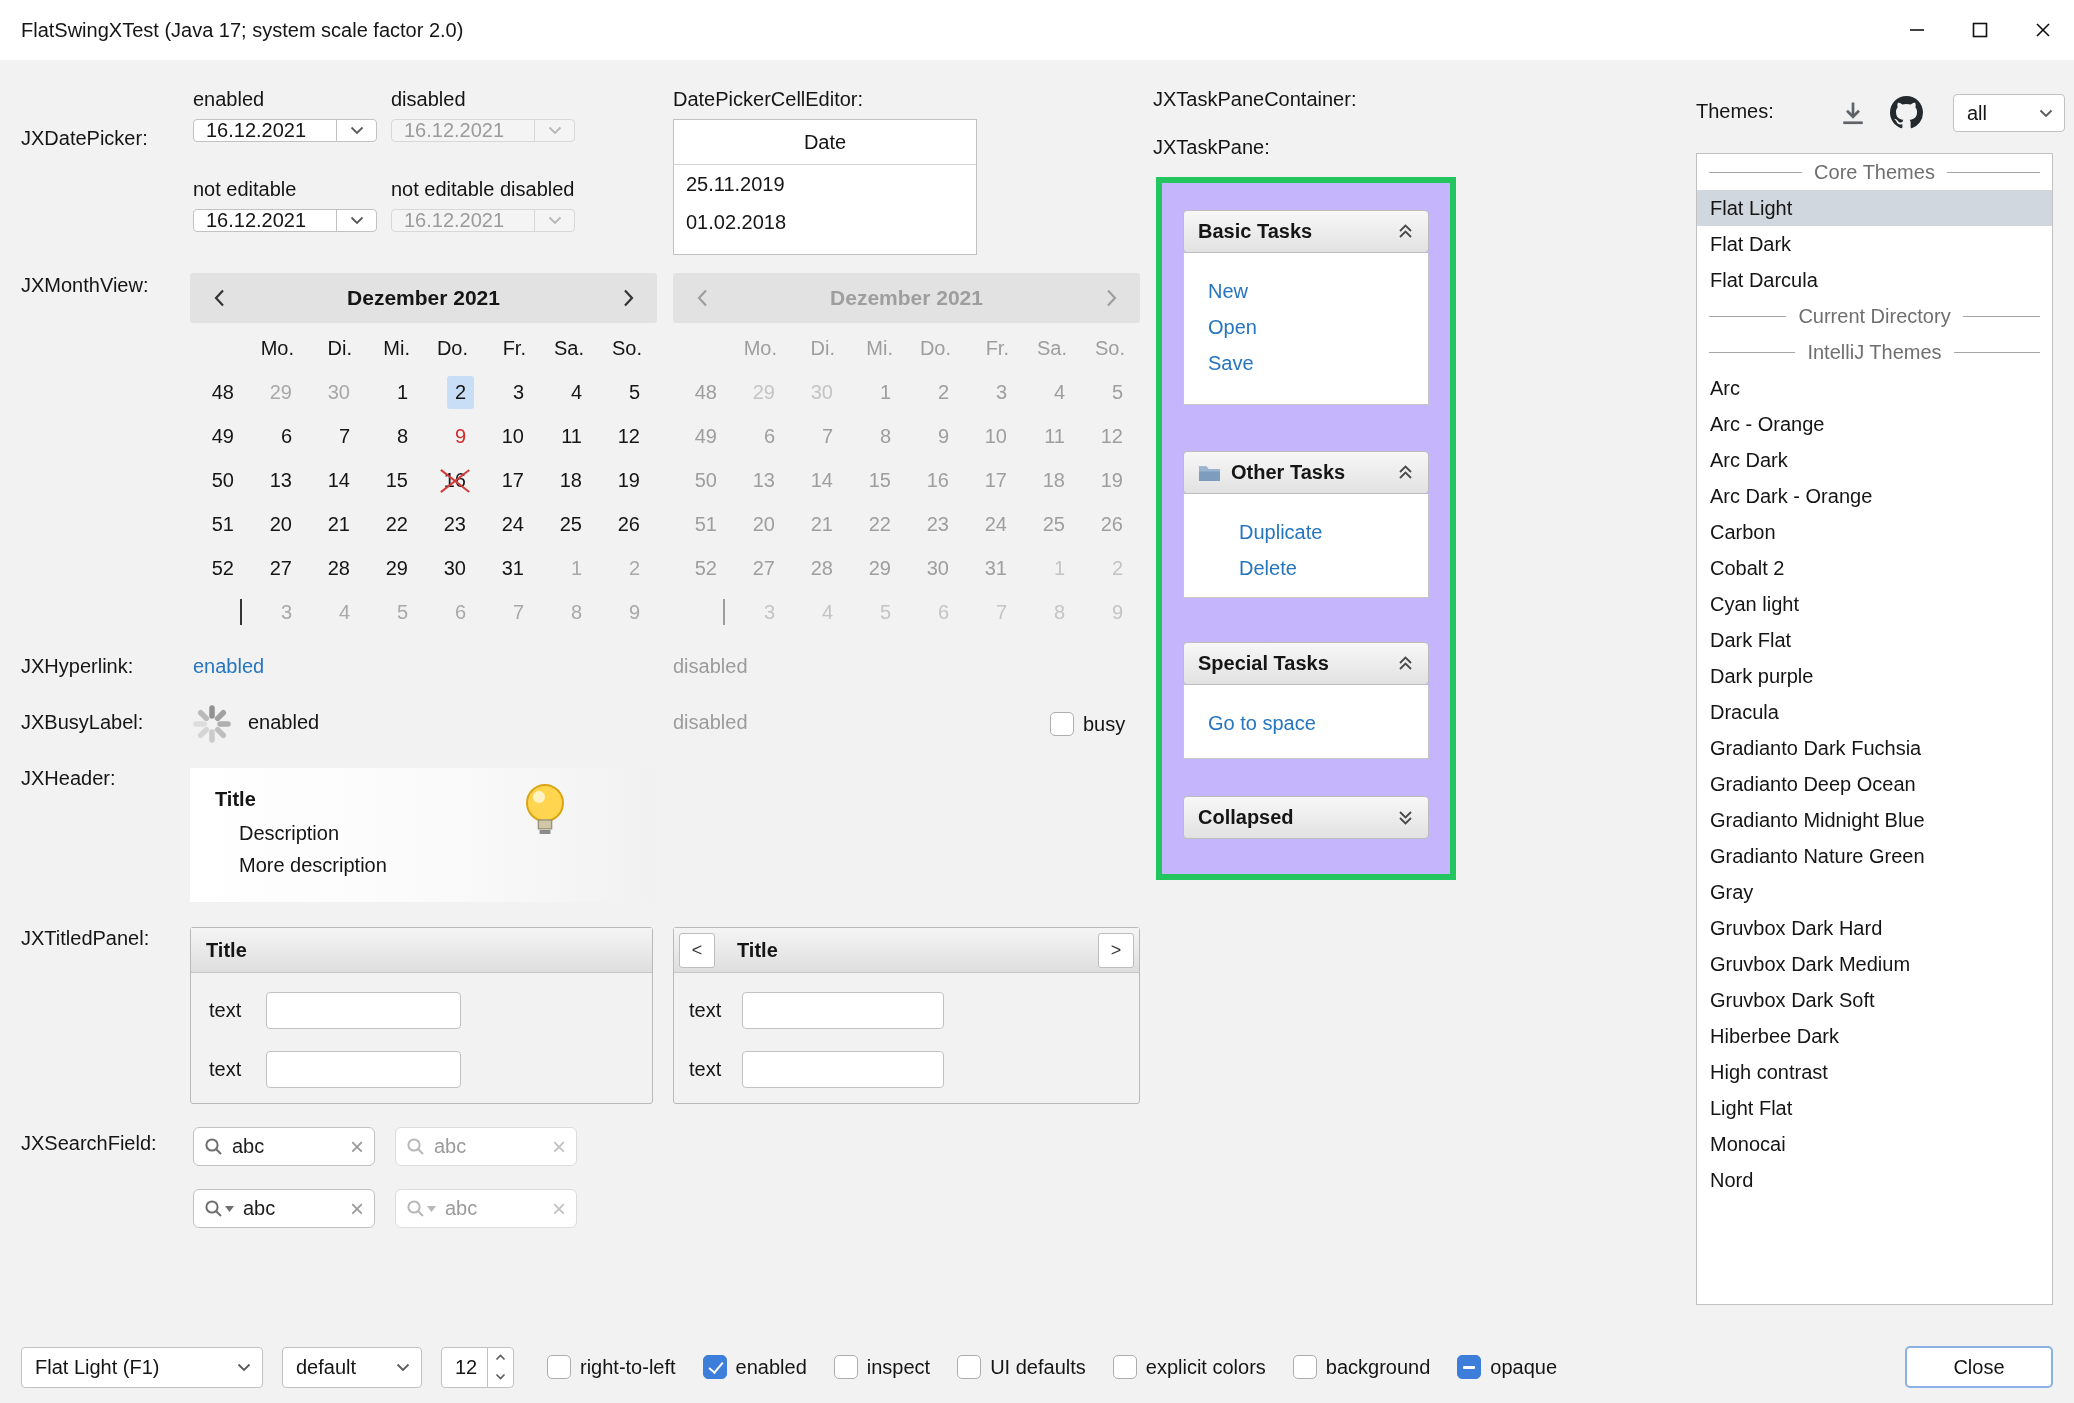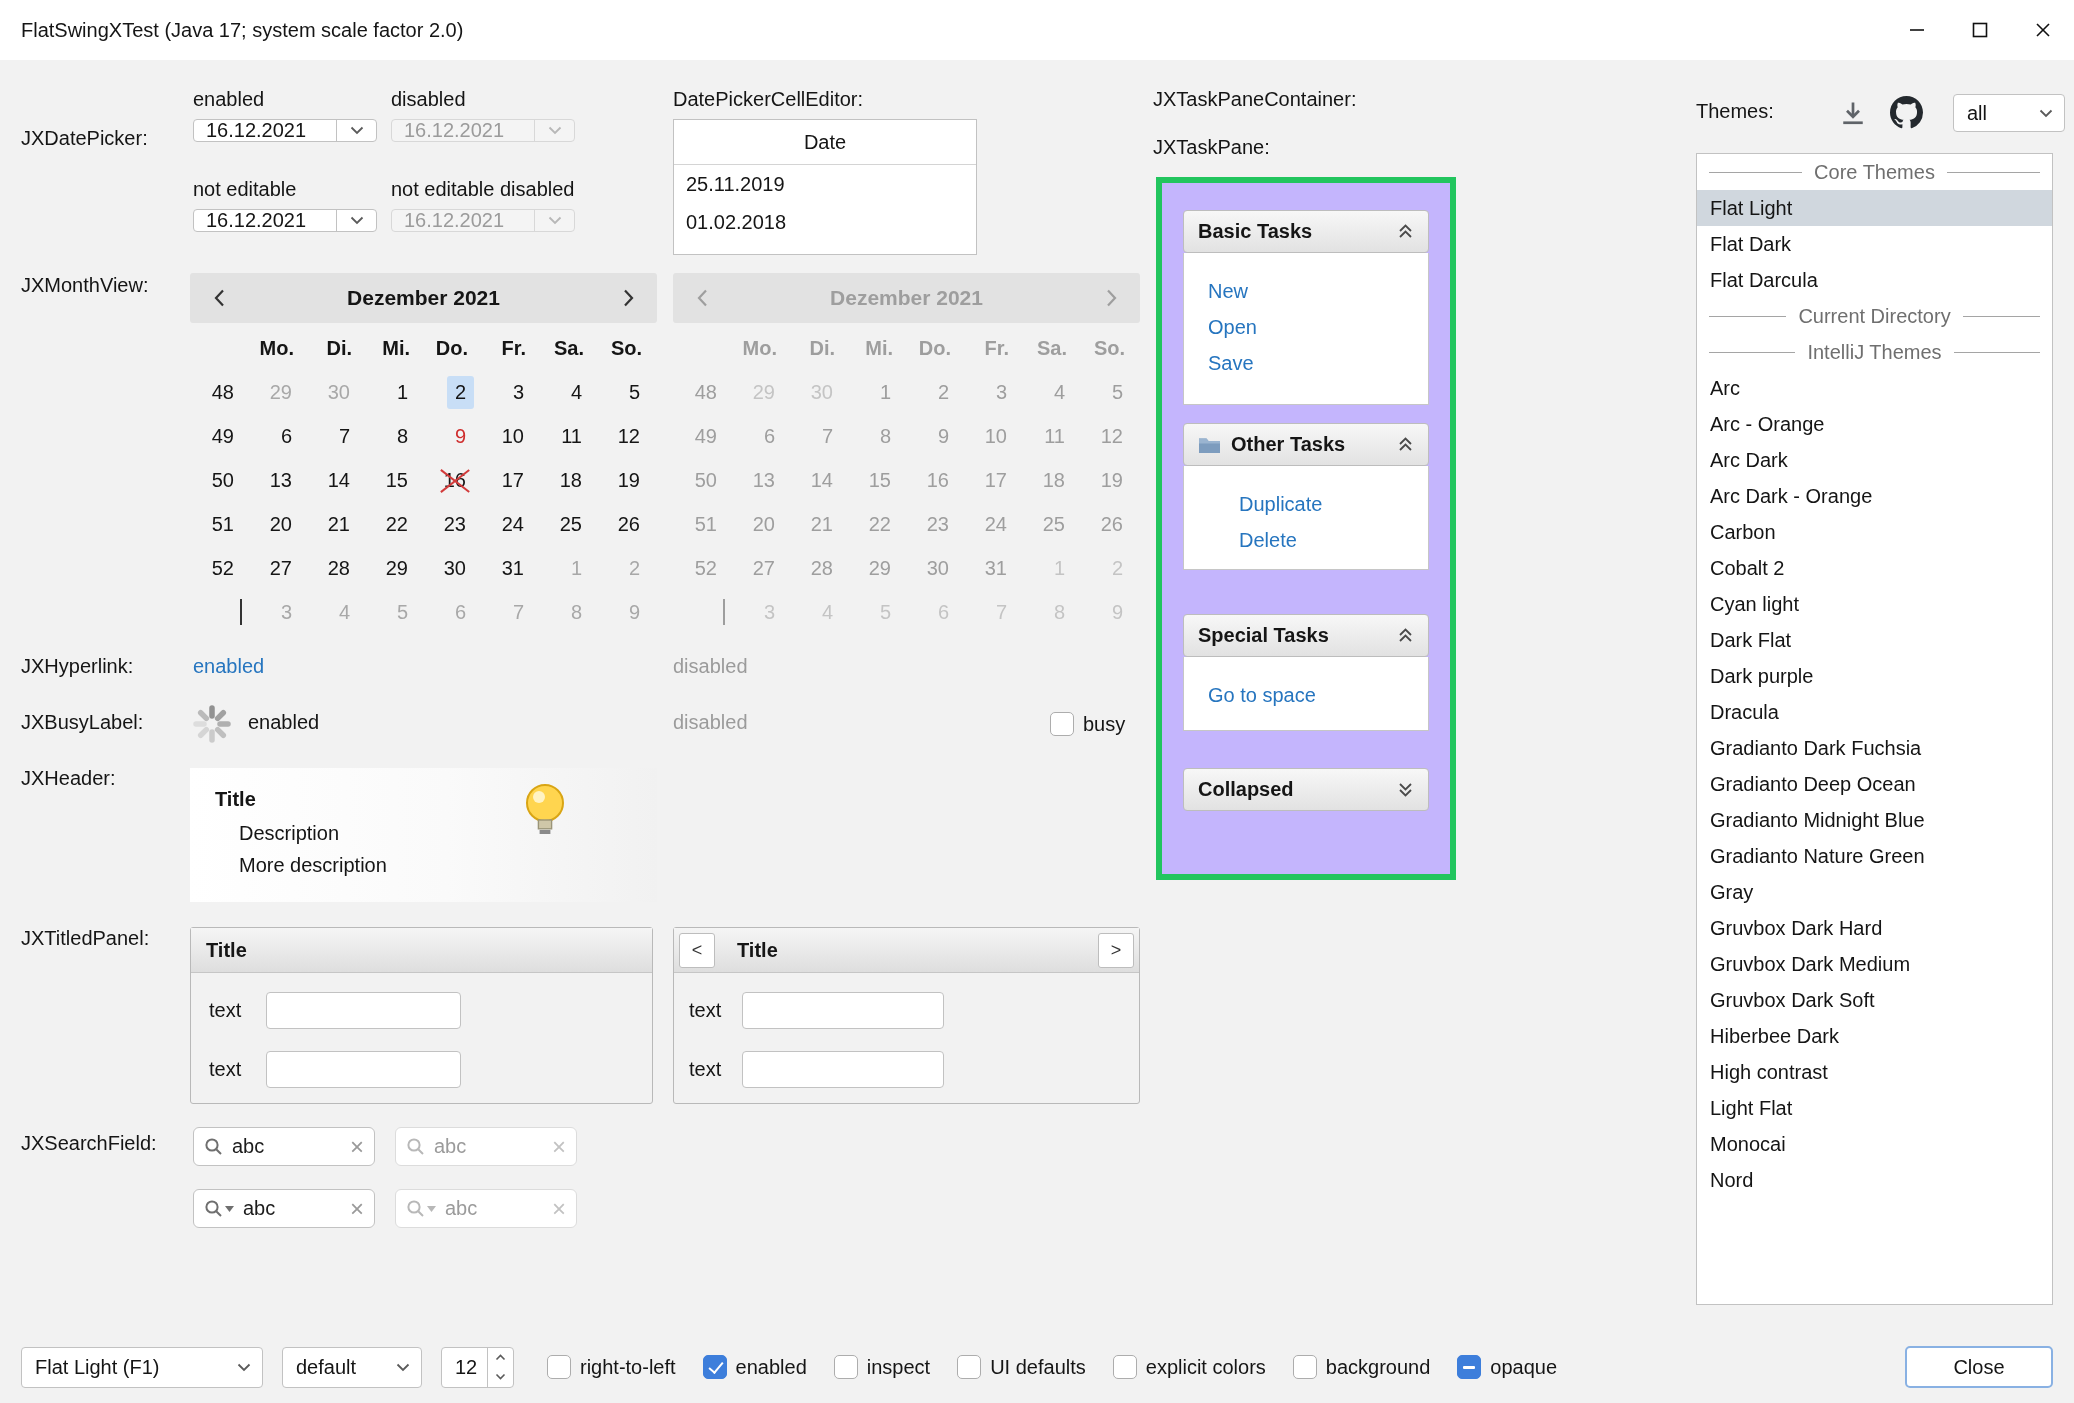--- a/index.html
+++ b/index.html
@@ -24,21 +24,21 @@
 .ce-table{position:absolute;background:#fff;border:1px solid #c2c2c2}
 .ce-header{height:45px;display:flex;align-items:center;justify-content:center;border-bottom:1px solid #d4d4d4}
 .ce-row{height:38px;display:flex;align-items:center;padding-left:12px}
 
 
 .monthview{position:absolute;width:467px}
 .mv-header{height:50px;background:#e2e2e2;border-radius:3px;display:flex;align-items:center}
 .mv-nav{width:58px;height:100%;display:flex;align-items:center;justify-content:center;color:#333}
 .mv-title{flex:1;text-align:center;font-weight:bold;font-size:21px}
 .mv-grid{display:grid;grid-template-columns:repeat(8,58px);grid-auto-rows:44px;padding-top:3px}
-.mv-dow{font-weight:bold;display:flex;align-items:center;justify-content:flex-end;padding-right:12px}
+.mv-dow{font-weight:normal;display:flex;align-items:center;justify-content:flex-end;padding-right:12px}
 .mv-cell{display:flex;align-items:center;justify-content:flex-end;padding-right:6px}
 .mv-num{padding:5px 8px;border-radius:3px;position:relative;min-width:22px;text-align:right}
 .mv-cell.dim .mv-num{color:#a8a8a8}
 .mv-cell.sel .mv-num{background:#c8def6}
 .mv-cell.flag .mv-num{color:#cf2d2d}
 .mv-cell.crossed .mv-num::before,.mv-cell.crossed .mv-num::after{content:"";position:absolute;left:1px;right:1px;top:50%;height:2px;background:#d23b3b}
 .mv-cell.crossed .mv-num::before{transform:rotate(38deg)}
 .mv-cell.crossed .mv-num::after{transform:rotate(-38deg)}
 .mv-cell.bar .mv-num{padding:0;min-width:0;width:2px;height:26px;background:#333;border-radius:0}
 .monthview.disabled,.monthview.disabled .mv-nav,.monthview.disabled .mv-title{color:#9e9e9e}
@@ -551,21 +551,21 @@
   <div class="taskpane-container" style="left:1156px;top:177px;width:300px;height:703px">
     <div class="pane-header">
       <span>Basic Tasks</span>
       <span class="chev">
           <svg width="17" height="17" viewBox="0 0 17 17" fill="none" stroke="#4a4a4a" stroke-width="1.8">
             <polyline points="3,8 8.5,2.5 14,8"></polyline>
             <polyline points="3,14 8.5,8.5 14,14"></polyline>
           </svg>
         </span>
     </div>
-    <div class="pane-content" style="height:152px;margin-bottom:18px">
+    <div class="pane-content" style="height:152px;margin-bottom:46px">
       <div class="tp-link">New</div>
       <div class="tp-link">Open</div>
       <div class="tp-link">Save</div>
     </div>
     <div class="pane-header">
       <span style="display:flex">
           <svg width="23" height="18" viewBox="0 0 23 18">
             <path d="M1 2.5h7.5l2 2.5H22v12H1z" fill="#7d9cbe"></path>
             <path d="M1 2.5h7.5l2 2.5H22v2.6H1z" fill="#9ab4d0"></path>
           </svg>

